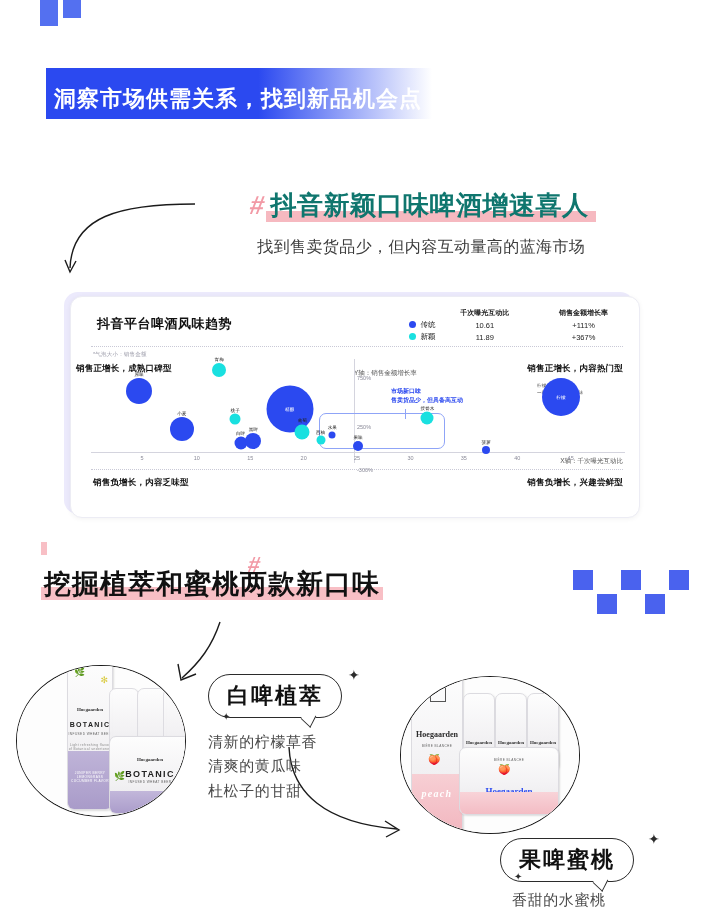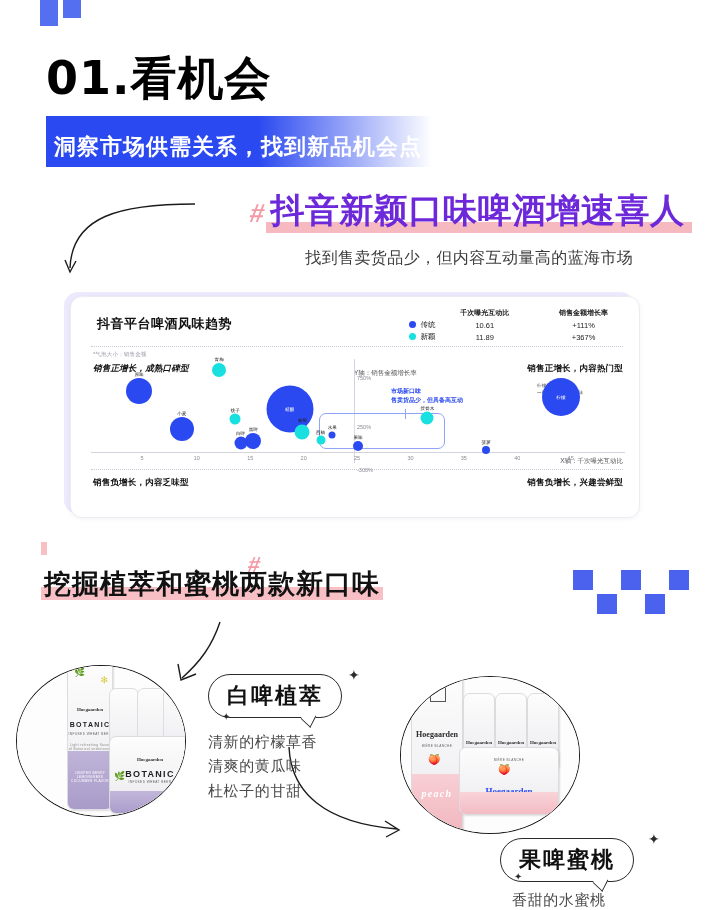--- a/index.html
+++ b/index.html
@@ -28,21 +28,21 @@
     margin-top: 14px; display: inline-block;
     font-size: 22px; font-weight: 700; color: #fff;
     padding: 16px 10px 5px 8px; letter-spacing: 1px;
     background: linear-gradient(to right, #2b49f0 0%, #2b49f0 55%, rgba(43,73,240,0.18) 92%, rgba(43,73,240,0) 100%);
   }
 
   
   .sec1 { position: absolute; top: 188px; left: 250px; }
   .sec1-title {
     position: relative; display: inline-block;
-    font-size: 34px; font-weight: 900; color: #6d28d9; letter-spacing: 0.5px;
+    font-size: 26px; font-weight: 900; color: #0f766e; letter-spacing: 0.5px;
     padding: 0 4px;
   }
   .sec1-title .hl {
     position: absolute; left: 0; right: -4px; bottom: 1px; height: 11px;
     background: #f6b9c0; z-index: 0;
   }
   .sec1-title .tx { position: relative; z-index: 1; }
   .hashmark {
     display:inline-block; color:#f29aa6; font-weight:900; font-size:26px;
     transform: skewX(-10deg); margin-right: 2px; position: relative; z-index: 1;
@@ -74,21 +74,21 @@
   .dot.trad { background:#2b49f0; }
   .dot.new { background:#19e0e0; }
 
   .rule { position:absolute; left: 20px; right: 16px; border-top: 1px dotted #c9c9d6; }
   .rule.r1 { top: 49px; }
   .rule.r2 { top: 172px; }
 
   .note-small { position:absolute; left: 22px; top: 54px; font-size: 5.5px; color: #9a9aa8; letter-spacing: .2px; }
 
   .quad { position: absolute; font-size: 8.5px; font-weight: 900; color: #111; letter-spacing: .2px; }
-  .q-tl { left: 22px; top: 66px; font-style: italic; }
+  .q-tl { left: 5px; top: 66px; }
   .q-tr { right: 16px; top: 66px; }
   .q-bl { left: 22px; top: 180px; }
   .q-br { right: 16px; top: 180px; }
 
   .axis-y-lab { position:absolute; left: 283px; top: 72px; font-size: 6.5px; color:#555; }
   .axis-x-lab { position:absolute; right: 16px; top: 160px; font-size: 6.5px; color:#555; }
 
   .plot { position:absolute; left: 20px; top: 62px; width: 534px; height: 110px; }
   .axis-x-line { position:absolute; left: 0; right: 0; top: 93px; border-top: 1px solid #d4d4de; }
   .axis-y-line { position:absolute; left: 263px; top: 0; bottom: 6px; border-left: 1px solid #d4d4de; }
@@ -154,21 +154,20 @@
 </style>
 </head>
 <body>
 
 <div class="deco-top">
   <i></i>
   <i class="short"></i>
 </div>
 
 <div class="hdr">
-  <div class="hdr-title">01.看机会</div>
   <div class="hdr-sub">洞察市场供需关系，找到新品机会点</div>
 </div>
 
 <div class="sec1">
   <div style="text-align:right">
     <span class="hashmark">#</span><span class="sec1-title"><span class="hl"></span><span class="tx">抖音新颖口味啤酒增速喜人</span></span>
   </div>
   <div class="sec1-desc">找到售卖货品少，但内容互动量高的蓝海市场</div>
 </div>
 

